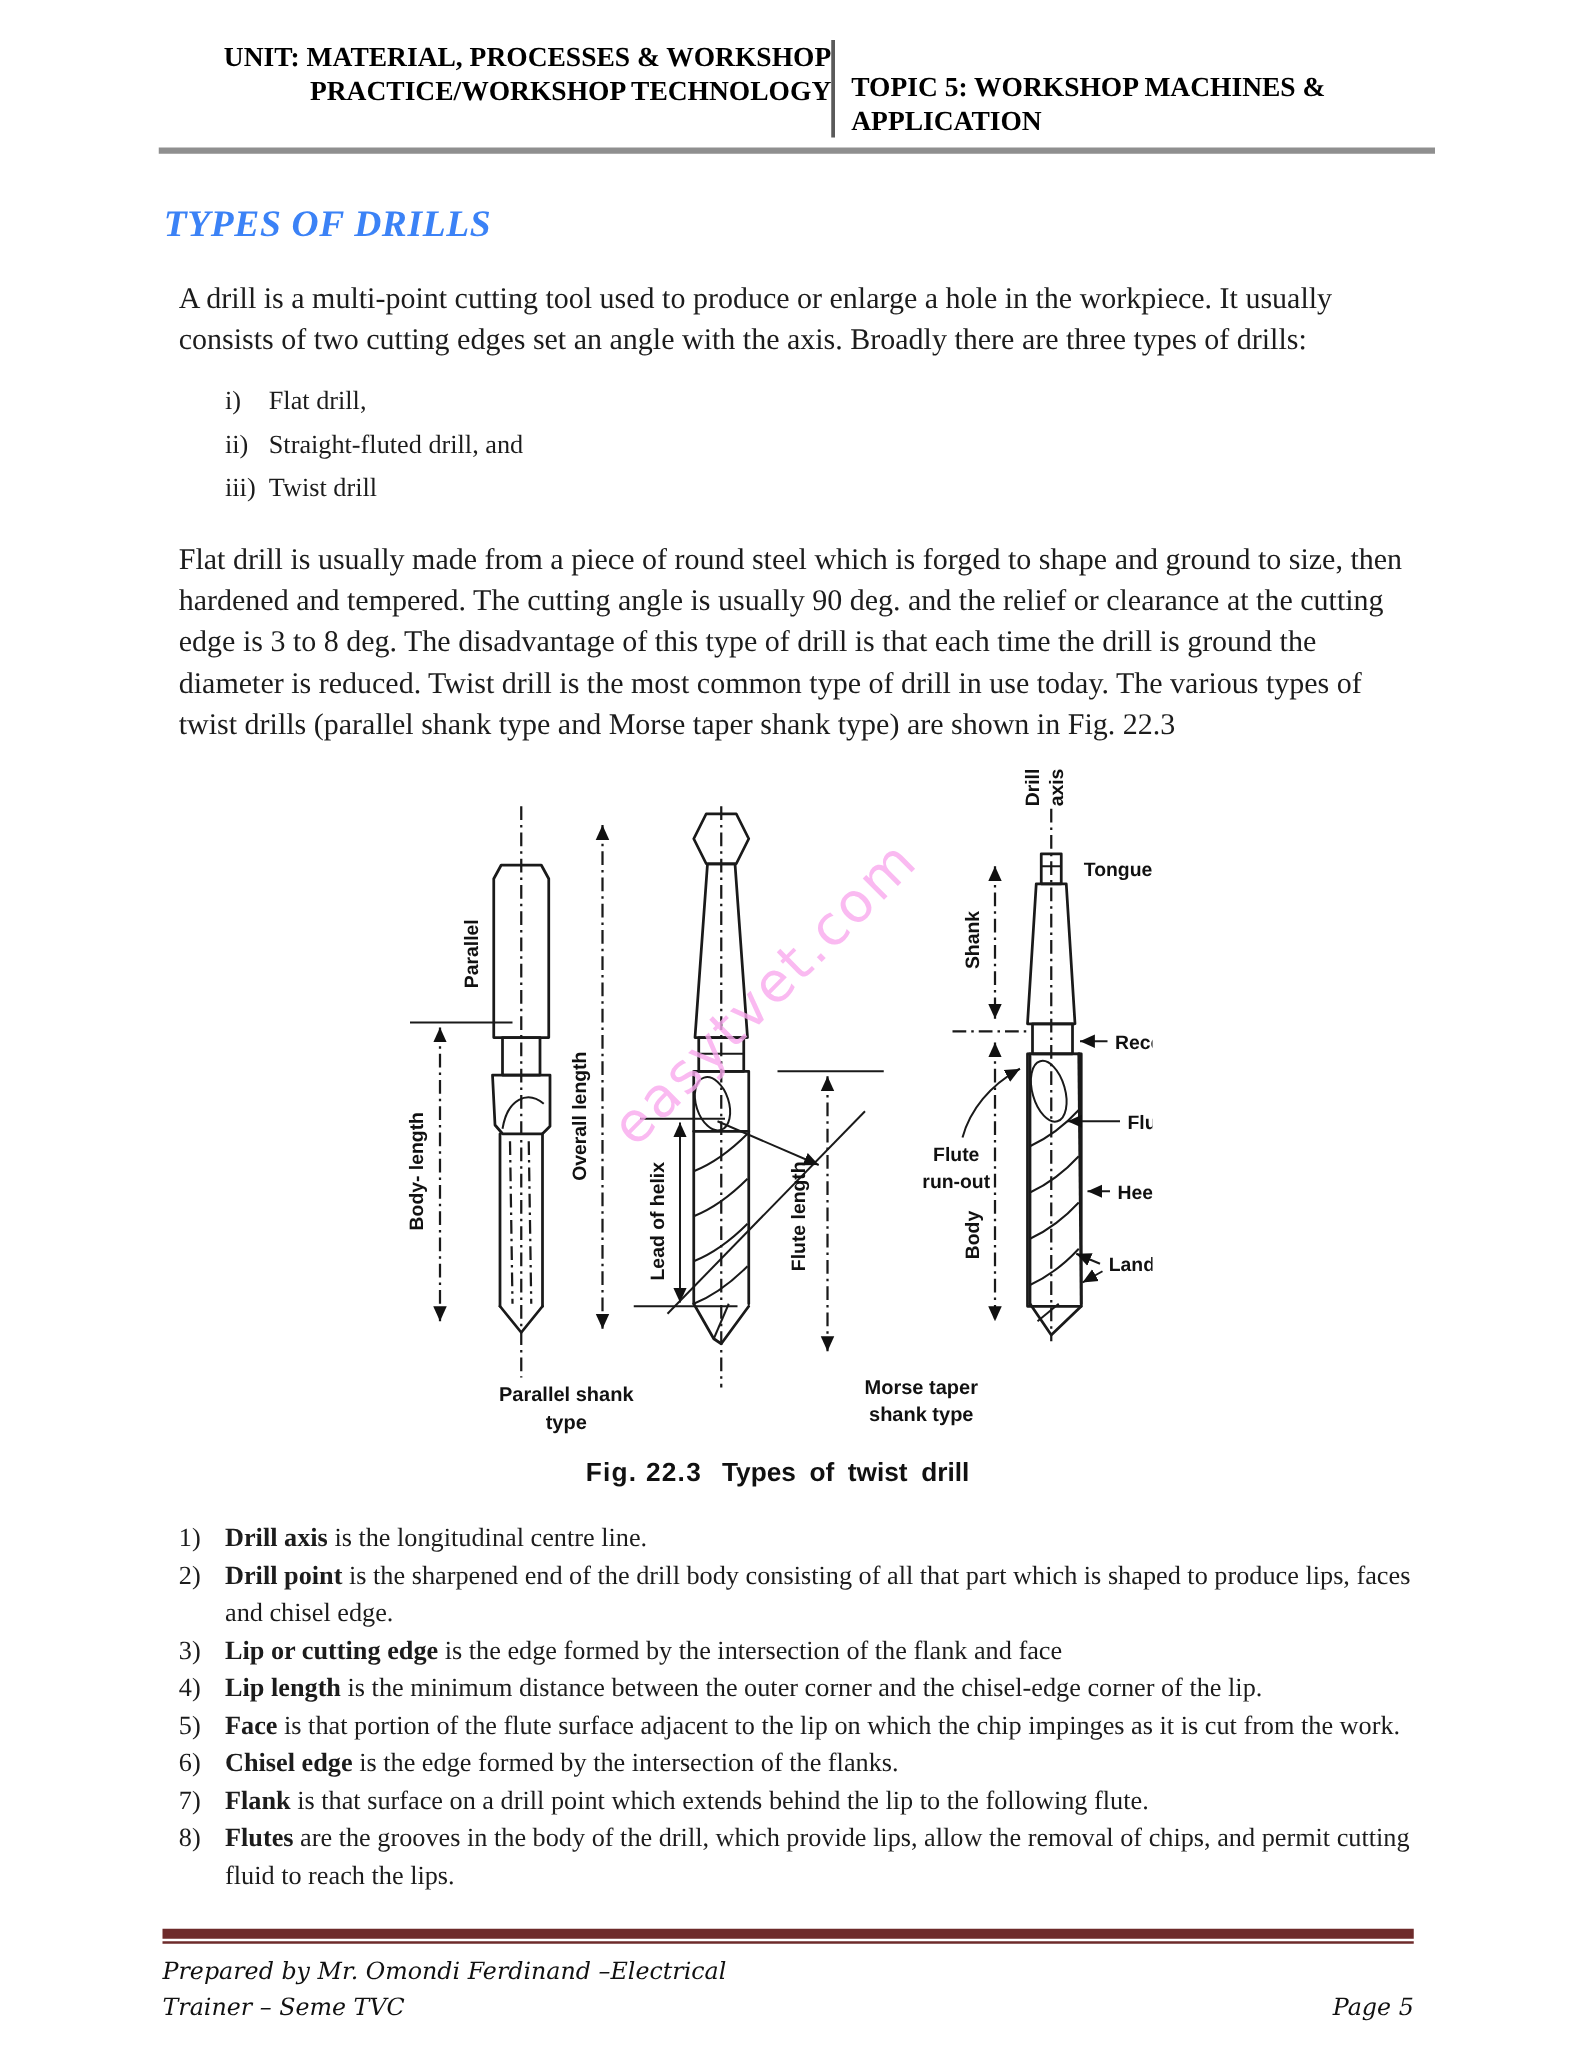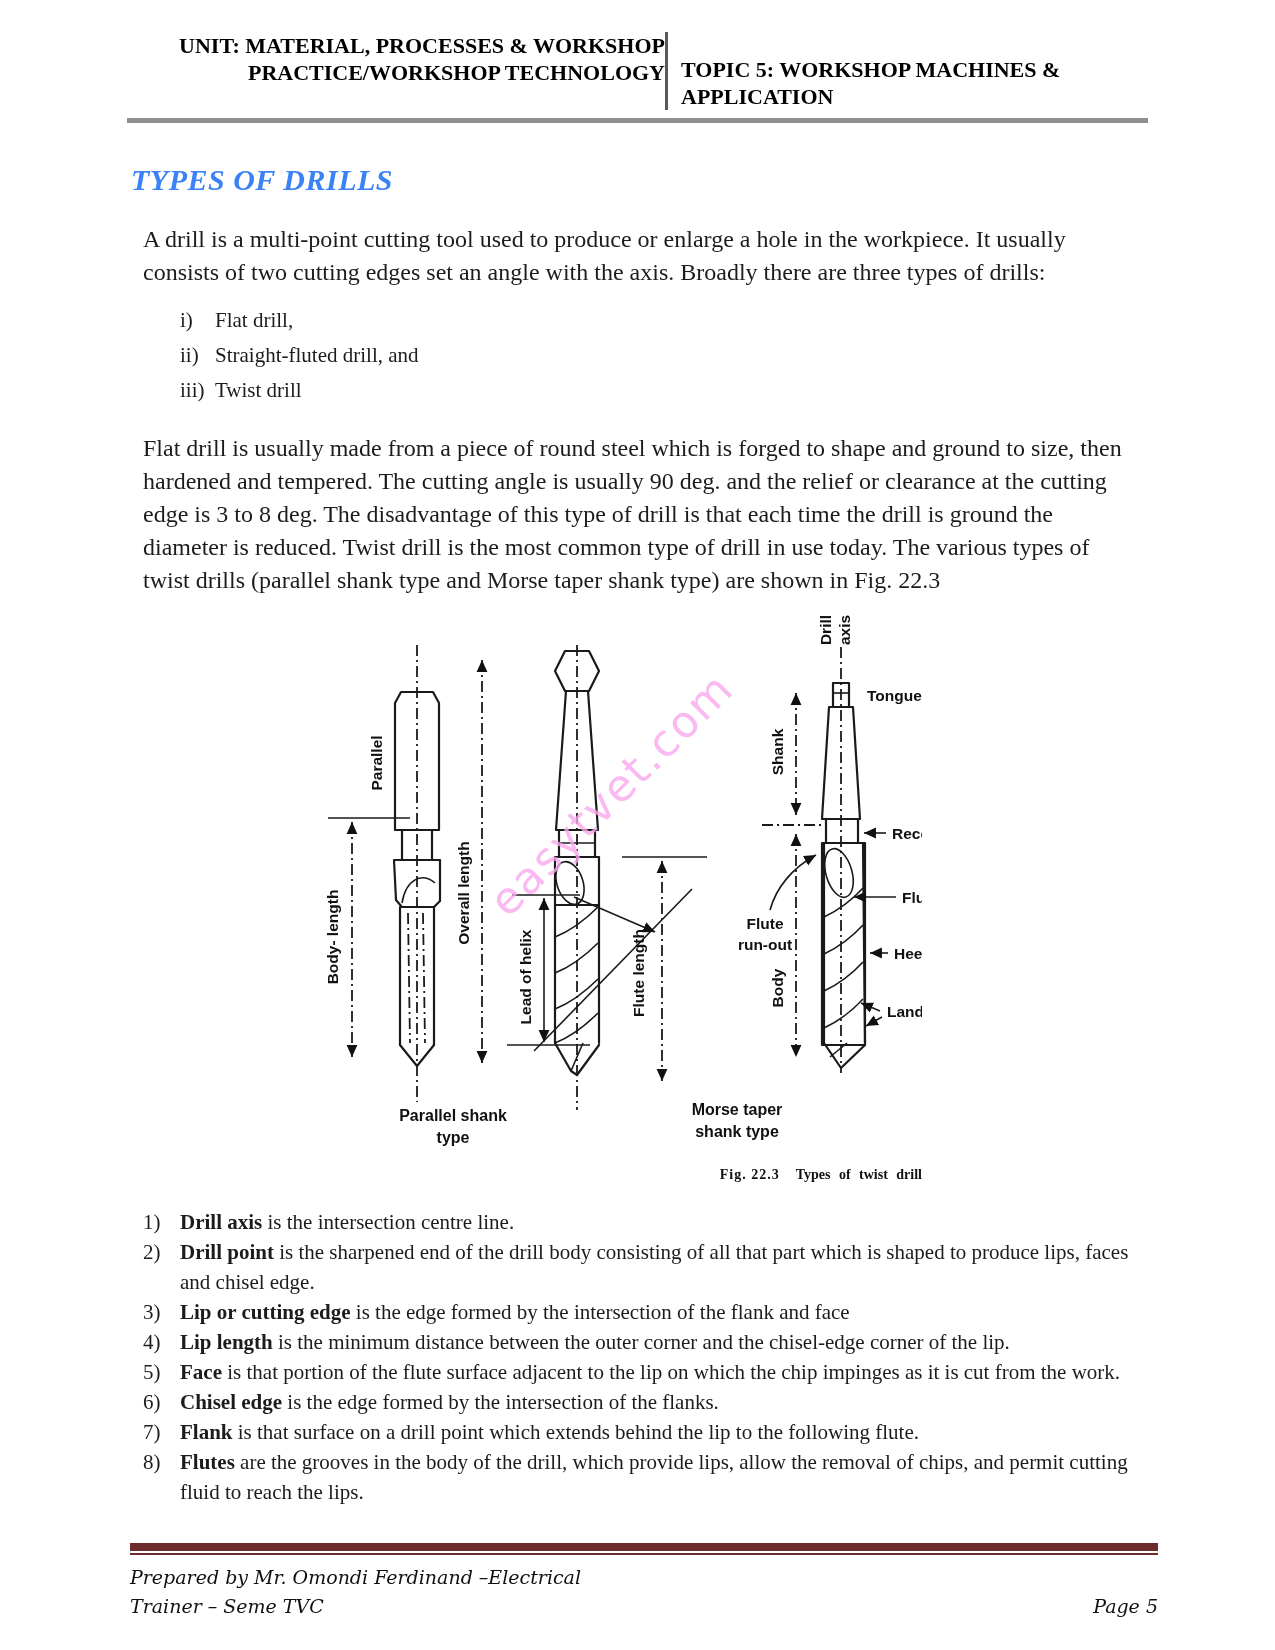--- a/index.html
+++ b/index.html
@@ -26,33 +26,33 @@
   
   .figure-wrap { margin-top:8px; margin-left:195px; width:600px; height:562px; position:relative; }
   .flabel { font:bold 15.5px "Liberation Sans", sans-serif; fill:#111; }
   .fsmall { font:bold 16px "Liberation Sans", sans-serif; fill:#111; }
   .ol { stroke:#1a1a1a; stroke-width:2.2; fill:none; stroke-linejoin:round; stroke-linecap:round; }
   .thin { stroke:#1a1a1a; stroke-width:1.6; fill:none; }
   .dd { stroke:#1a1a1a; stroke-width:1.8; fill:none; stroke-dasharray:11 4 2 4; }
   .dim { stroke:#1a1a1a; stroke-width:1.8; fill:none; stroke-dasharray:11 4 2 4; }
   .wm { font:44px "DejaVu Sans", sans-serif; fill:#f9a9ee; opacity:.8; letter-spacing:2px; }
 
-  .fig-caption { margin-left:195px; width:600px; text-align:right; font-size:14px; color:#111; margin-top:0; font-family:Liberation Serif, serif; }
+  .fig-caption { margin-left:195px; width:600px; text-align:center; font-size:21px; color:#111; margin-top:0; font-family:Liberation Sans, sans-serif; }
   .fig-caption b { letter-spacing:1px; }
   .fig-caption span { margin-left:16px; word-spacing:5px; font-weight:600; }
 
   
   .defs { margin:24px 16px 0 16px; font-size:21px; line-height:30px; }
   .def-item { display:flex; }
   .def-num { width:37px; flex:none; }
   .def-text { flex:1; }
   .def-term { font-weight:bold; }
 
   
-  .footer { position:absolute; left:130px; right:117px; top:1543px; }
+  .footer { position:absolute; left:130px; right:144px; top:1543px; }
   .footer-bar { height:8px; background:#6e2b2b; }
   .footer-bar2 { height:2px; background:#6e2b2b; margin-top:2px; }
   .footer-row { display:flex; justify-content:space-between; align-items:flex-end; margin-top:8px; font-style:italic; font-size:19px; font-family:"DejaVu Serif", serif; color:#111; }
   .footer-left div { line-height:29px; }
   .page-num { line-height:29px; }
 </style>
 </head>
 <body>
 
 <div class="page">
@@ -199,21 +199,21 @@
       </svg>
     </div>
 
     <div class="fig-caption">
       <b>Fig. 22.3</b><span>Types of twist drill</span>
     </div>
 
     <div class="defs">
       <div class="def-item">
         <span class="def-num">1)</span>
-        <p class="def-text"><b class="def-term">Drill axis</b><span> is the intersection centre line.</span></p>
+        <p class="def-text"><b class="def-term">Drill axis</b><span> is the longitudinal centre line.</span></p>
       </div>
       <div class="def-item">
         <span class="def-num">2)</span>
         <p class="def-text"><b class="def-term">Drill point</b><span> is the sharpened end of the drill body consisting of all that part which is shaped to produce lips, faces and chisel edge.</span></p>
       </div>
       <div class="def-item">
         <span class="def-num">3)</span>
         <p class="def-text"><b class="def-term">Lip or cutting edge</b><span> is the edge formed by the intersection of the flank and face</span></p>
       </div>
       <div class="def-item">

